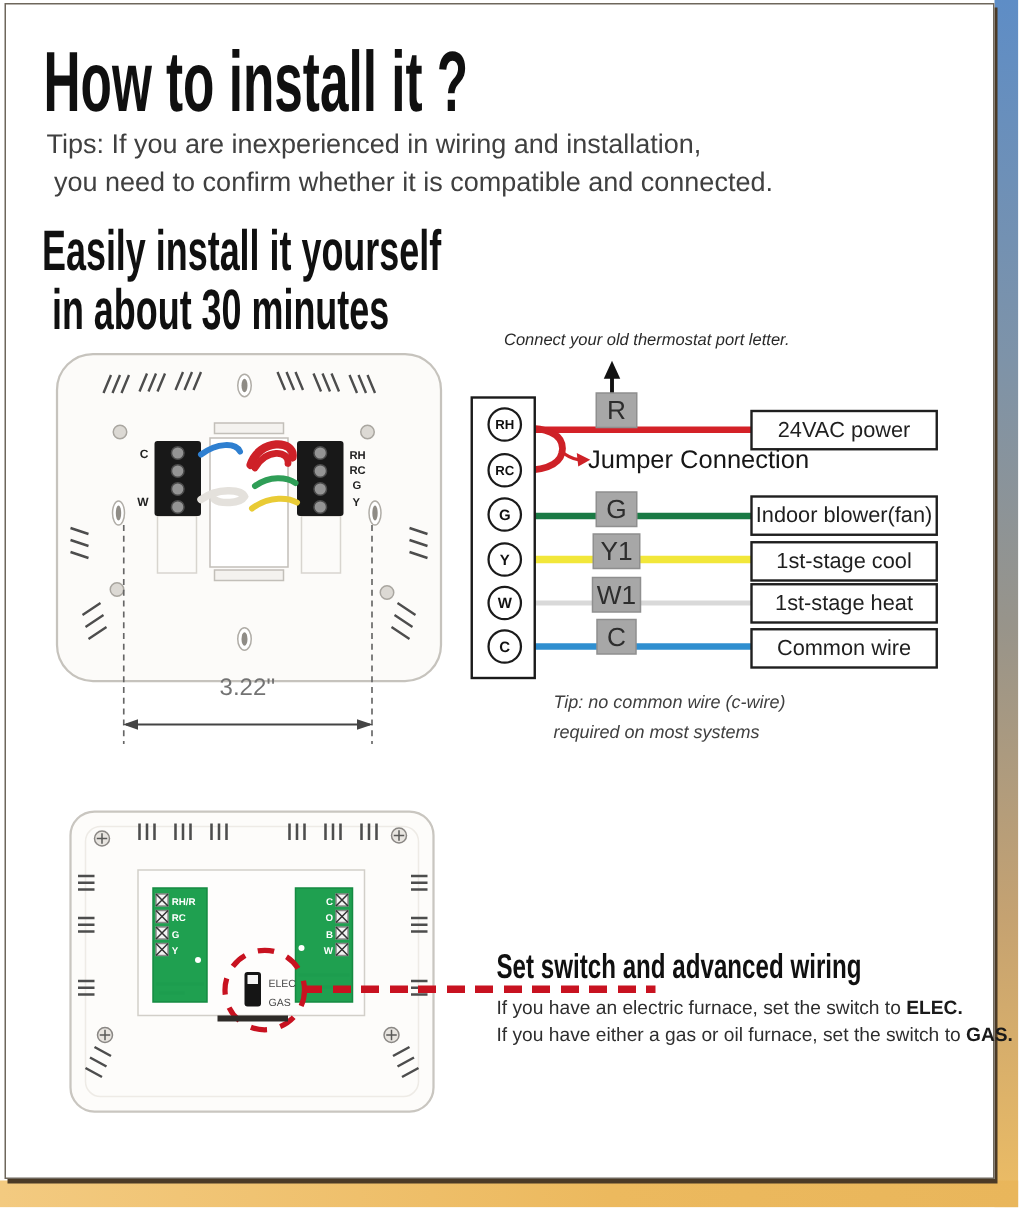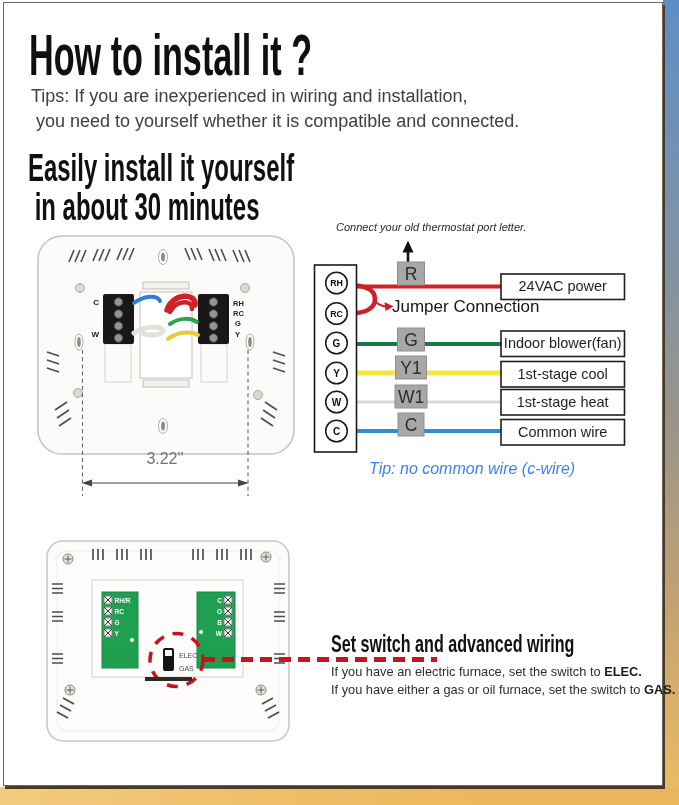--- a/index.html
+++ b/index.html
@@ -12,40 +12,40 @@
   .page{position:absolute;left:3px;top:2px;width:658px;height:782px;background:#fff;
         border:1px solid #6e675c;box-shadow:2px 3px 0 #4b3a26;}
   .content{position:absolute;left:-4px;top:-3px;width:679px;height:721px;}
   .abs{position:absolute;}
   .condensed{font-weight:700;color:#101010;transform-origin:0 0;white-space:pre;line-height:1.02;}
   .title{left:29px;top:26px;font-size:57px;transform:scaleX(.60);}
   .tips{left:31px;top:84px;font-size:18px;line-height:24.5px;color:#404040;white-space:pre;}
   .subtitle{left:28px;top:149px;font-size:38px;transform:scaleX(.63);}
   .caption-italic{left:336px;top:221px;font-size:11px;font-style:italic;color:#2a2a2a;white-space:nowrap;}
   .jumper-label{left:392px;top:297px;font-size:17px;color:#161616;white-space:nowrap;text-align:center;}
-  .tip-italic{left:369px;top:459px;font-size:16px;font-style:italic;line-height:19.5px;color:#3b82f6;white-space:pre;}
+  .tip-italic{left:369px;top:459px;font-size:12px;font-style:italic;line-height:19.5px;color:#404040;white-space:pre;}
   .dim-label{left:82px;top:450px;width:166px;text-align:center;font-size:16px;color:#737373;}
   .sw-heading{left:331px;top:633px;font-size:23px;transform:scaleX(.70);}
   .sw-para{left:331px;top:663px;font-size:12.8px;line-height:17.5px;color:#2e2e2e;white-space:nowrap;}
   .sw-para b{color:#1a1a1a;}
   .red-dashes{left:203px;top:657px;width:234px;height:4.5px;
               background:repeating-linear-gradient(90deg,#c81220 0 12px,transparent 12px 19px);}
   svg text{font-family:"Liberation Sans",sans-serif;}
 </style>
 </head>
 <body>
 
 <div class="canvas">
   <div class="strip-right"></div>
   <div class="strip-bottom"></div>
   <div class="page">
     <div class="content">
 
       <div class="abs condensed title">How to install it ?</div>
-      <div class="abs tips"><span>Tips: If you are inexperienced in wiring and installation,</span><br><span> you need to yourself whether it is compatible and connected.</span></div>
+      <div class="abs tips"><span>Tips: If you are inexperienced in wiring and installation,</span><br><span> you need to confirm whether it is compatible and connected.</span></div>
       <div class="abs condensed subtitle"><span>Easily install it yourself</span><br><span> in about 30 minutes</span></div>
 
       <svg class="abs" style="left:33px;top:230px;" width="266" height="230" viewBox="0 0 266 230">
         <rect x="5" y="6" width="256" height="218" rx="24" fill="#fcfbf9" stroke="#c6c3bd" stroke-width="1.5"></rect>
 
         <g stroke="#4d4d4d" stroke-width="1.6">
           <path d="M36,32 L41,20 M42,32 L47,20 M48,32 L53,20"></path>
           <path d="M60,31 L65,19 M66,31 L71,19 M72,31 L77,19"></path>
           <path d="M84,30 L89,18 M90,30 L95,18 M96,30 L101,18"></path>
           <path d="M152,18 L157,30 M158,18 L163,30 M164,18 L169,30"></path>
@@ -198,21 +198,21 @@
             <text x="252.7" y="130.3">Indoor blower(fan)</text>
             <text x="252.7" y="160.8">1st-stage cool</text>
             <text x="252.7" y="188.8">1st-stage heat</text>
             <text x="252.7" y="218.8">Common wire</text>
           </g>
         </g>
       </svg>
 
       <div class="abs jumper-label">Jumper Connection</div>
 
-      <div class="abs tip-italic"><span>Tip: no common wire (c-wire)</span><br></div>
+      <div class="abs tip-italic"><span>Tip: no common wire (c-wire)</span><br><span>required on most systems</span></div>
 
       <svg class="abs" style="left:43px;top:536px;" width="252" height="210" viewBox="0 0 252 210">
         <rect x="4" y="5" width="242" height="200" rx="16" fill="#fdfcfa" stroke="#c9c6c0" stroke-width="1.5"></rect>
         <rect x="14" y="15" width="222" height="180" rx="10" fill="none" stroke="#eeebe6"></rect>
 
         <g stroke="#4d4d4d" stroke-width="1.7">
           <path d="M50,13 V24 M55,13 V24 M60,13 V24"></path>
           <path d="M74,13 V24 M79,13 V24 M84,13 V24"></path>
           <path d="M98,13 V24 M103,13 V24 M108,13 V24"></path>
           <path d="M150,13 V24 M155,13 V24 M160,13 V24"></path>

